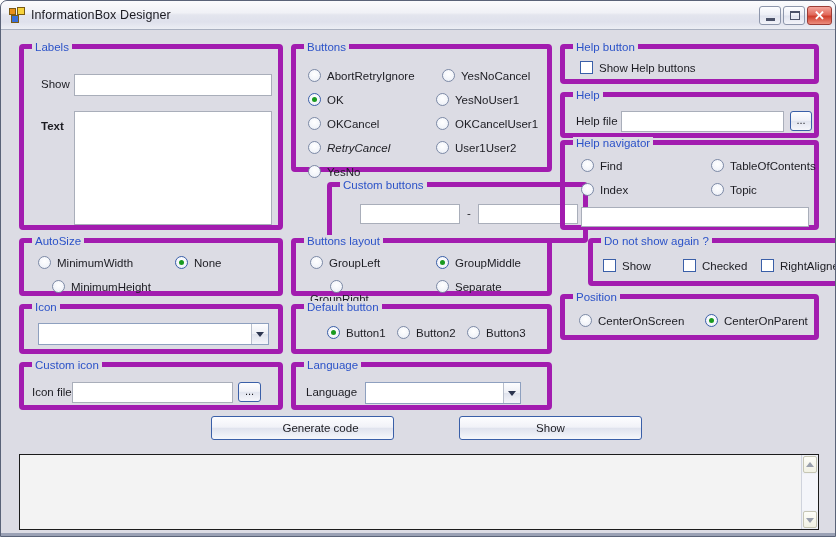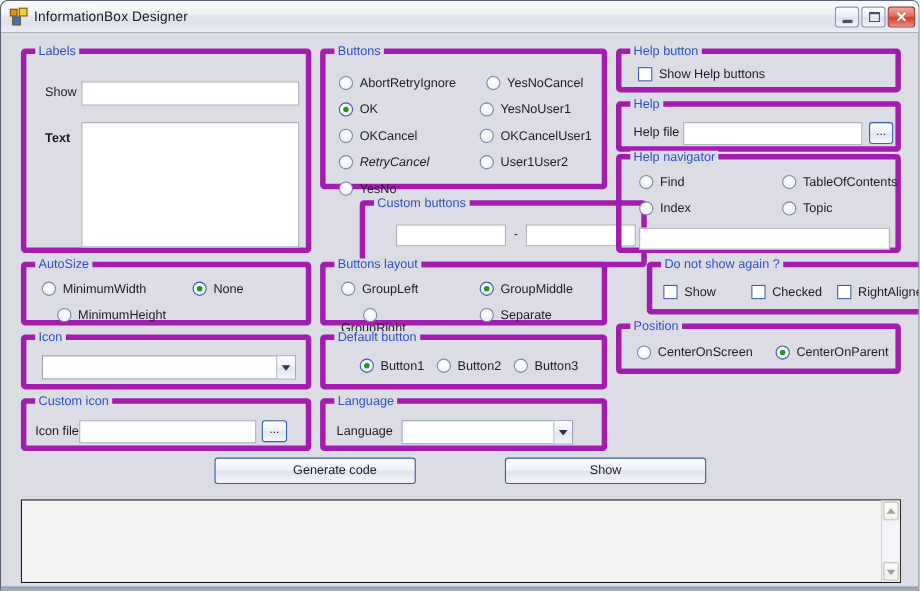--- a/index.html
+++ b/index.html
@@ -521,21 +521,21 @@
       <div class="radio" style="left:14px; top:15px;">
         <span class="rdot"></span>
         <span>CenterOnScreen</span>
       </div>
       <div class="radio on" style="left:140px; top:15px;">
         <span class="rdot"></span>
         <span>CenterOnParent</span>
       </div>
     </div>
 
-    <div class="btn" style="left:194px; top:386px; width:183px; height:24px; line-height:22px;padding-left:36px;">Generate code</div>
+    <div class="btn" style="left:210px; top:386px; width:183px; height:24px; line-height:22px;padding-left:36px;">Generate code</div>
     <div class="btn" style="left:458px; top:386px; width:183px; height:24px; line-height:22px;">Show</div>
 
     <div class="outwrap" style="left:18px; top:424px; width:800px; height:76px;">
       <div class="otext"></div>
       <div class="vscroll">
         <div class="vsbtn up"></div>
         <div class="vstrack"></div>
         <div class="vsbtn down"></div>
       </div>
     </div>

